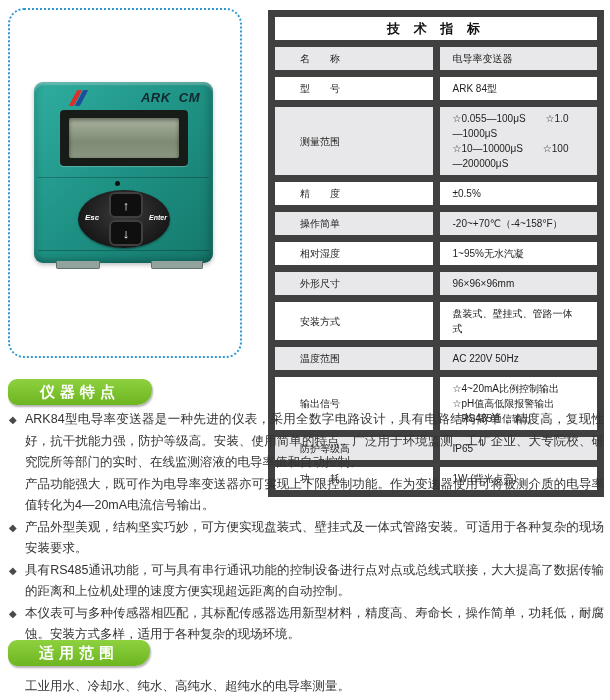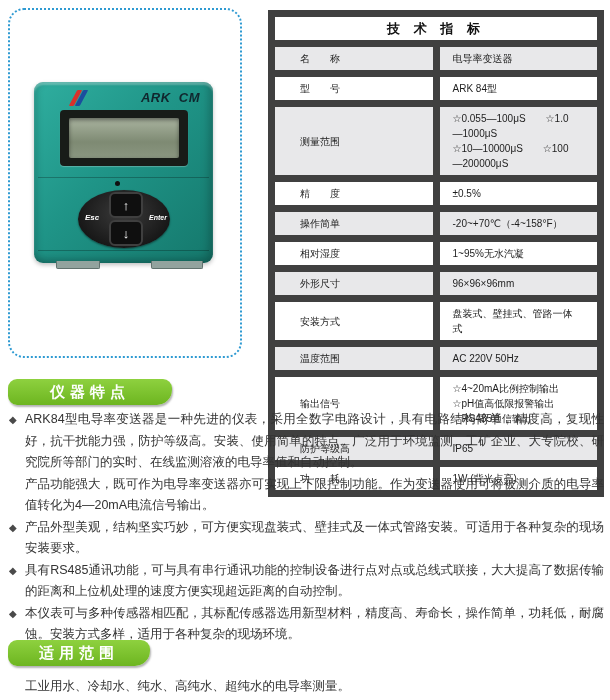--- a/index.html
+++ b/index.html
@@ -51,21 +51,21 @@
               letter-spacing:5px;color:#111;}
   td.lbl{width:64px;padding:4px 2px 4px 25px;line-height:15px;margin-left:41px;}
   td.val{padding:4px 22px 4px 13px;line-height:15px;white-space:pre-line;}
   tr.alt{background:#e8e8ea;}
 
   
   .sec-hd{position:absolute;height:26px;color:#fff;font-weight:bold;font-size:15px;
           letter-spacing:5px;text-align:center;line-height:26px;
           background:linear-gradient(180deg,#8ed13f,#6db520);
           border-radius:9px 9px 15px 9px;box-shadow:1px 2px 2px rgba(0,0,0,.3);}
-  #hd-features{left:8px;top:379px;width:164px;}
+  #hd-features{left:8px;top:379px;width:144px;}
   #hd-apps{left:8px;top:640px;width:142px;}
 
   
   .features{position:absolute;left:8px;top:409px;width:596px;font-size:12.5px;
             line-height:21.5px;color:#333;text-align:justify;}
   .feat{position:relative;padding-left:17px;}
   .feat .bullet{position:absolute;left:1px;top:0;font-size:10px;color:#4a4a4a;}
   .apps-text{position:absolute;left:25px;top:678px;width:570px;font-size:12.5px;color:#333;}
 </style>
 </head>

